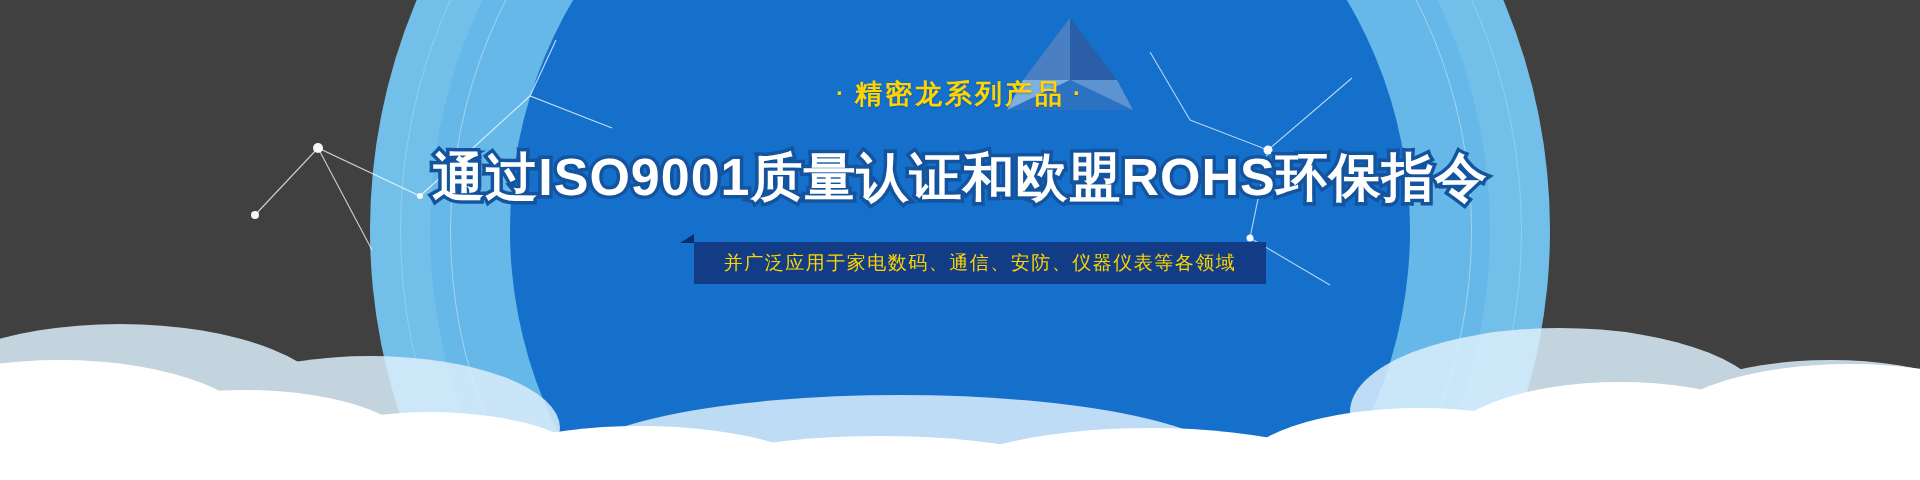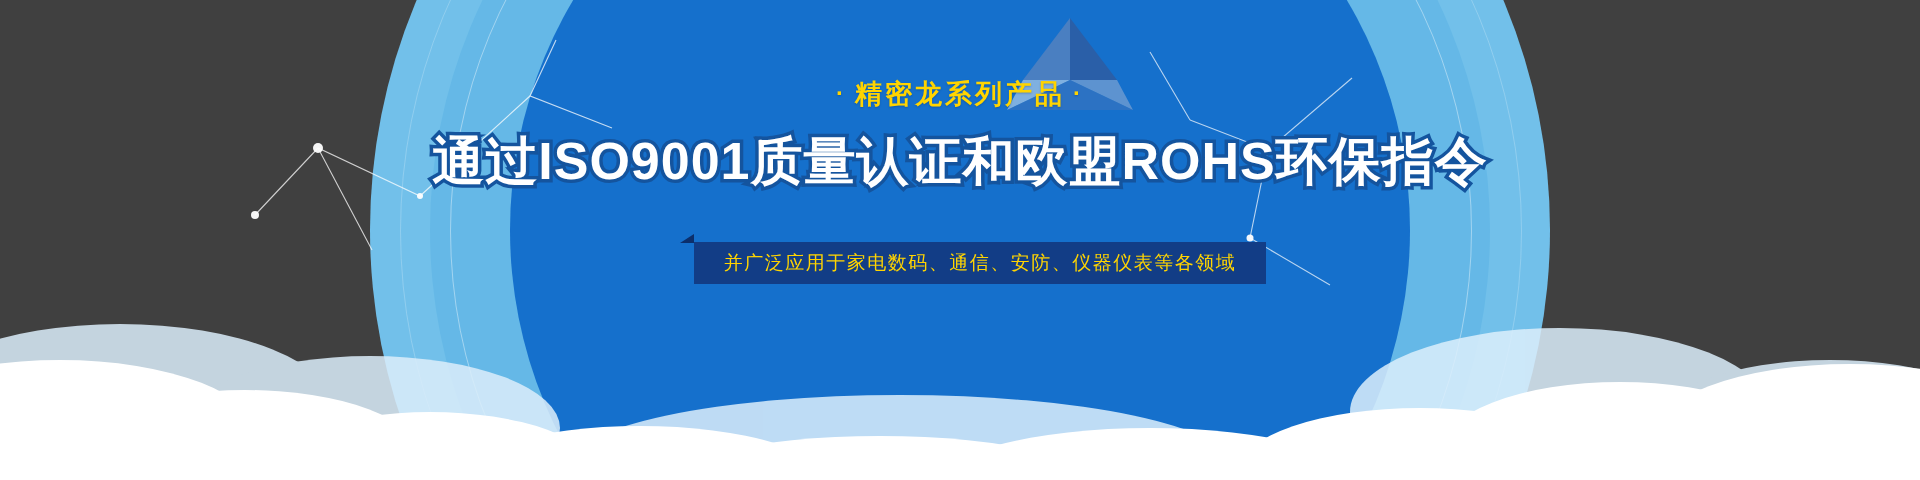--- a/index.html
+++ b/index.html
@@ -60,21 +60,21 @@
     position:absolute;top:76px;left:0;width:1920px;
     color:#ffd400;
     font-size:27px;
     font-weight:bold;
     letter-spacing:3px;
     text-shadow:0 1px 2px rgba(0,40,90,.30);
   }
   .subtitle .dot{font-size:24px;padding:0 8px;vertical-align:2px;}
 
   .title{
-    position:absolute;top:127px;left:0;width:1920px;
+    position:absolute;top:143px;left:0;width:1920px;
     color:#ffffff;
     font-size:52px;
     font-weight:bold;
     letter-spacing:1px;
     -webkit-text-stroke:7px #14549e;
     paint-order:stroke fill;
     white-space:nowrap;
   }
 
   .ribbon-wrap{

